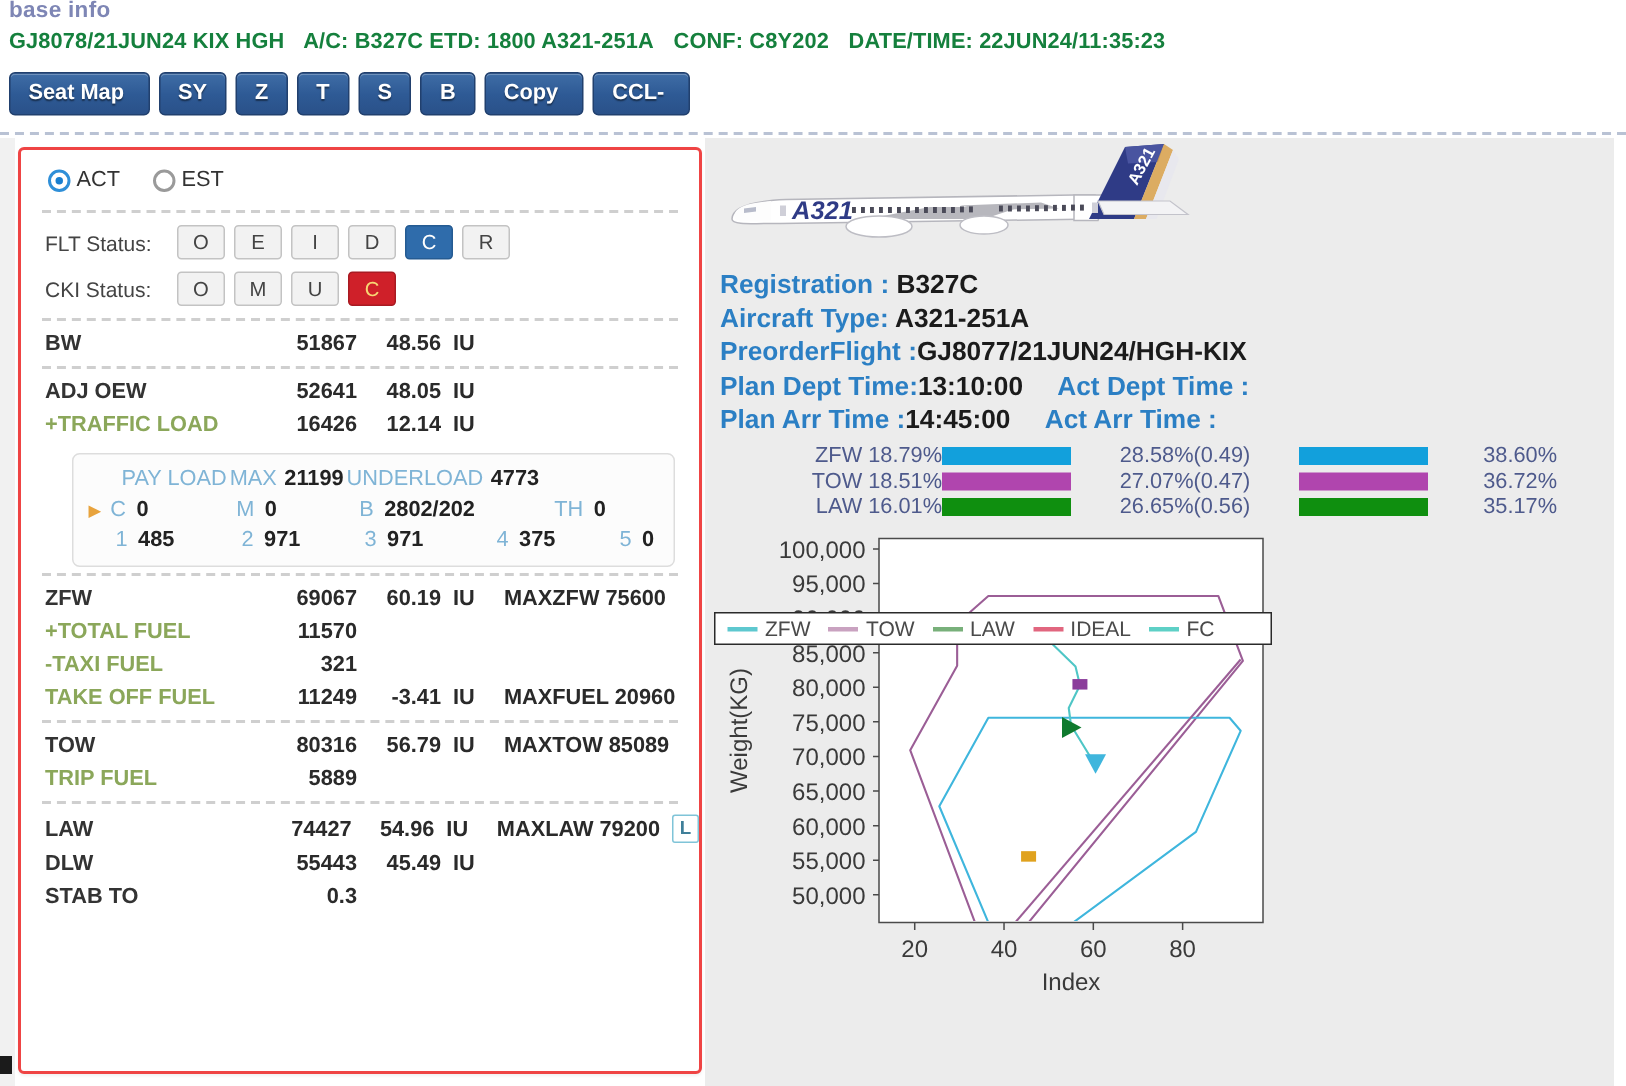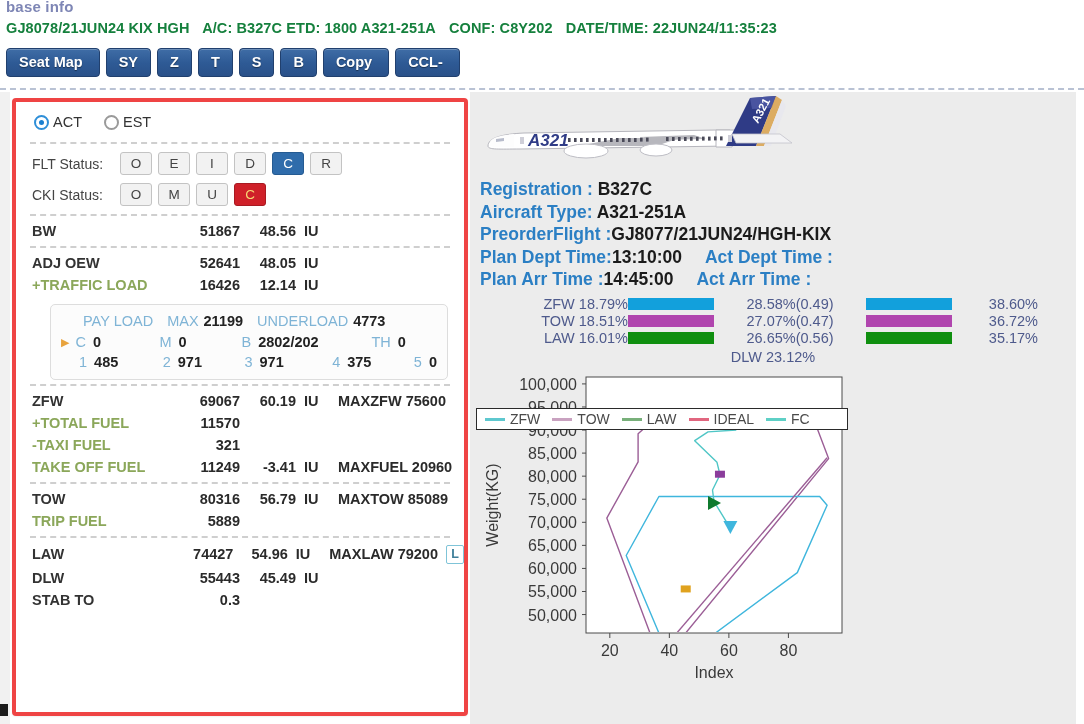--- a/index.html
+++ b/index.html
@@ -57,21 +57,21 @@
     position: absolute; left: 0; top: 0; width: 10px; height: 632px;
     background: #f1f1f1;
   }
   .left-rail-tick {
     position: absolute; left: 0; top: 612px; width: 8px; height: 12px;
     background: #1b1b1b;
   }
 
   .panel-left {
     position: absolute; left: 12px; top: 6px; width: 456px; height: 618px;
-    background: #ffffff; border: 4px solid #ef4444; border-radius: 4px;
+    background: #ffffff; border: 2px solid #ef4444; border-radius: 4px;
     box-shadow: 0 1px 2px rgba(0,0,0,.06);
     overflow: hidden;
   }
   .panel-right {
     position: absolute; left: 470px; top: 0; width: 606px; height: 632px;
     background: #ececec;
   }
   .right-edge {
     position: absolute; left: 1076px; top: 0; width: 8px; height: 632px;
     background: #ffffff;
@@ -115,21 +115,21 @@
     display: inline-block; width: 18px; height: 19px; line-height: 17px;
     border: 1px solid #7fc4d8; color: #3f7f99; background: #fff;
     font-size: 12.5px; text-align: center; margin-left: 8px; vertical-align: 1px;
     border-radius: 2px; cursor: pointer;
   }
 
   .payload-box {
     margin: 8px 16px 4px 34px; border: 1px solid #dddddd; border-radius: 5px;
     background: #fcfcfc; padding: 8px 10px 9px 10px;
   }
-  .pl-row1 { display: flex; gap: 14px; font-size: 14.5px; padding-left: 22px; }
+  .pl-row1 { display: flex; gap: 2px; font-size: 14.5px; padding-left: 22px; }
   .pl-cap { color: #7fb4d6; }
   .pl-num { color: #222; font-weight: bold; margin-left: 5px; }
   .pl-row2 { display: flex; align-items: center; font-size: 14.5px; margin-top: 5px; }
   .tri { color: #e8a33d; font-size: 11px; margin-right: 6px; }
   .pl-cell { display: flex; align-items: baseline; }
   .pl-k { color: #7fb4d6; }
   .pl-v { color: #222; font-weight: bold; margin-left: 7px; }
   .pl-row3 { display: flex; font-size: 14.5px; margin-top: 4px; padding-left: 18px; }
 
   
@@ -460,21 +460,20 @@
           <span class="pct-bar" style="background:#b045ae"></span>
           <span class="pct-end">36.72%</span>
         </div>
         <div class="pct-row">
           <span class="pct-lab">LAW 16.01%</span>
           <span class="pct-bar" style="background:#0f8f0f"></span>
           <span class="pct-mid">26.65%(0.56)</span>
           <span class="pct-bar" style="background:#0f8f0f"></span>
           <span class="pct-end">35.17%</span>
         </div>
-        <div class="pct-dlw">DLW 23.12%</div>
       </div>
 
       <div class="chart-area">
         <svg id="chart-svg" width="380" height="312" viewBox="0 0 380 312">
             <rect x="110" y="6" width="256" height="256" fill="#fff" stroke="#4a4a4a" stroke-width="1"></rect>
             <line x1="106" y1="243.54954954954954" x2="110" y2="243.54954954954954" stroke="#4a4a4a" stroke-width="1"></line>
             <text x="101" y="249.54954954954954" text-anchor="end" font-size="16" fill="#3a3a3a" font-family="'Liberation Sans',sans-serif">50,000</text>
             <line x1="106" y1="220.48648648648648" x2="110" y2="220.48648648648648" stroke="#4a4a4a" stroke-width="1"></line>
             <text x="101" y="226.48648648648648" text-anchor="end" font-size="16" fill="#3a3a3a" font-family="'Liberation Sans',sans-serif">55,000</text>
             <line x1="106" y1="197.42342342342343" x2="110" y2="197.42342342342343" stroke="#4a4a4a" stroke-width="1"></line>

